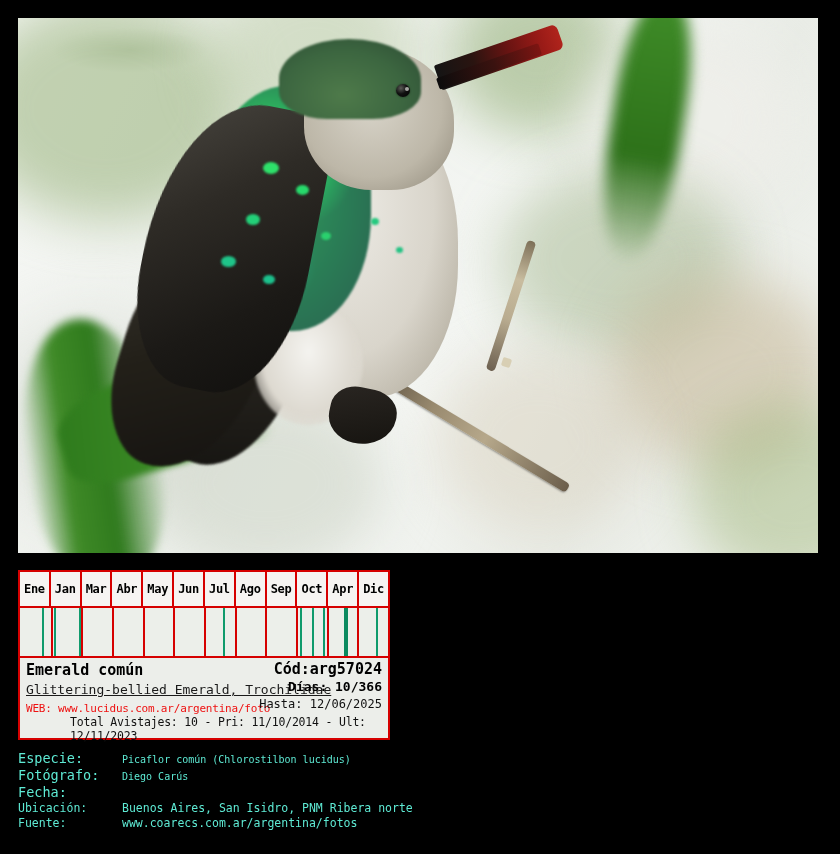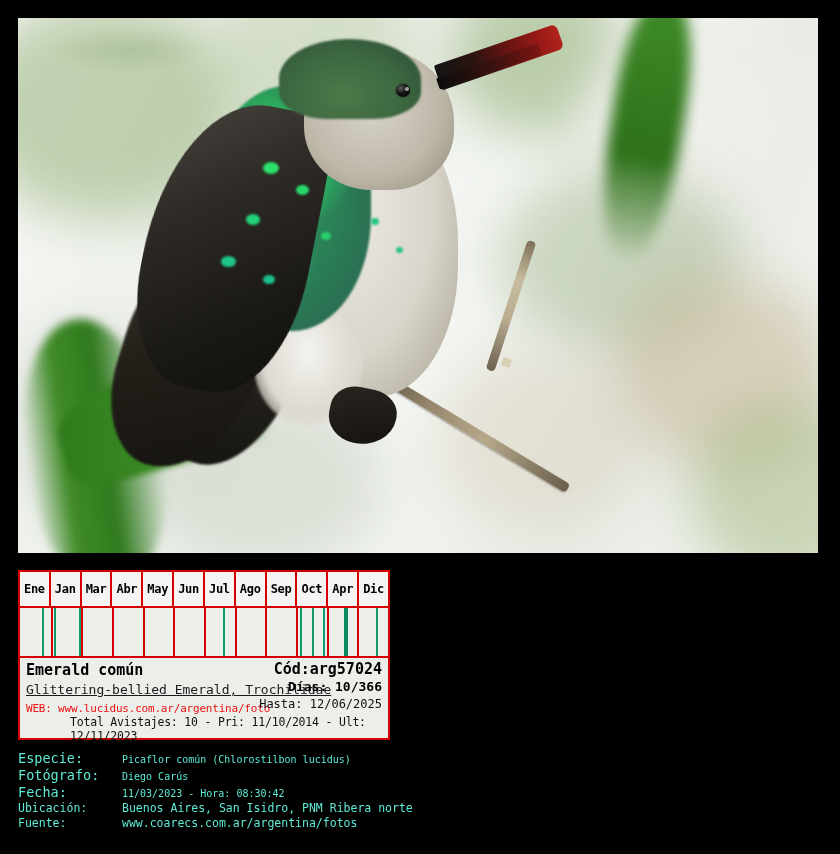--- a/index.html
+++ b/index.html
@@ -296,21 +296,20 @@
   <div class="m-line">
     <div class="m-lab">Especie:</div>
     <div class="m-val">Picaflor común (Chlorostilbon lucidus)</div>
   </div>
   <div class="m-line">
     <div class="m-lab">Fotógrafo:</div>
     <div class="m-val">Diego Carús</div>
   </div>
   <div class="m-line">
     <div class="m-lab">Fecha:</div>
-    <div class="m-val">11/03/2023 - Hora: 08:30:42</div>
   </div>
   <div class="m-line small">
     <div class="m-lab">Ubicación:</div>
     <div class="m-val">Buenos Aires, San Isidro, PNM Ribera norte</div>
   </div>
   <div class="m-line small">
     <div class="m-lab">Fuente:</div>
     <div class="m-val">www.coarecs.com.ar/argentina/fotos</div>
   </div>
 </div>

